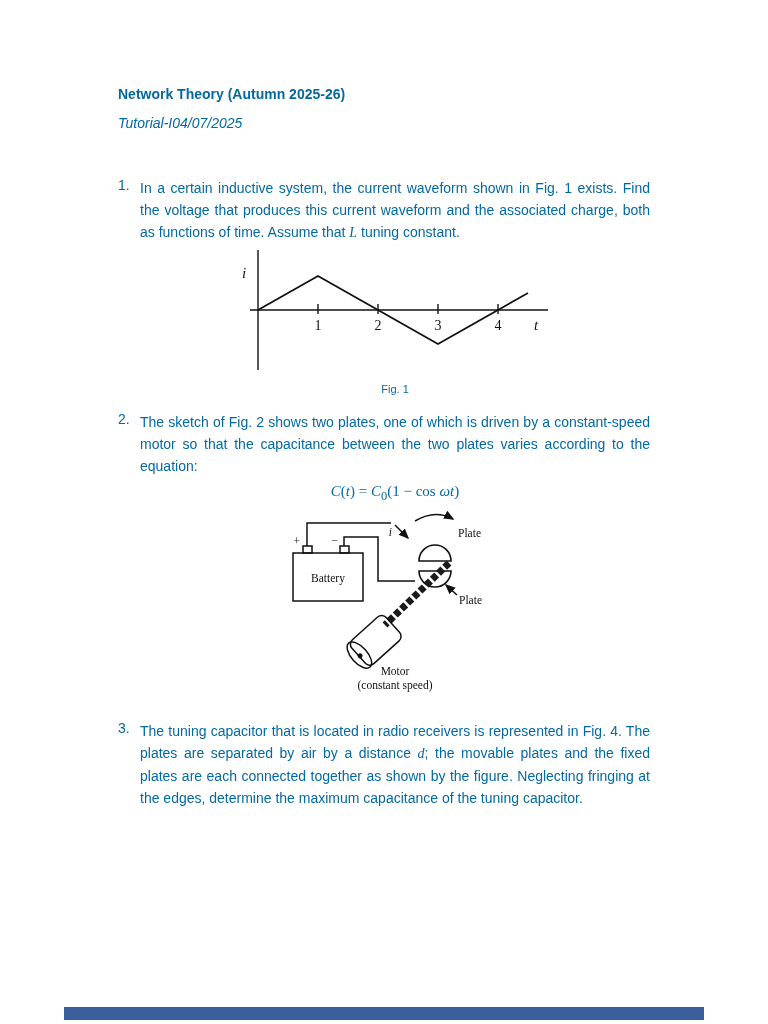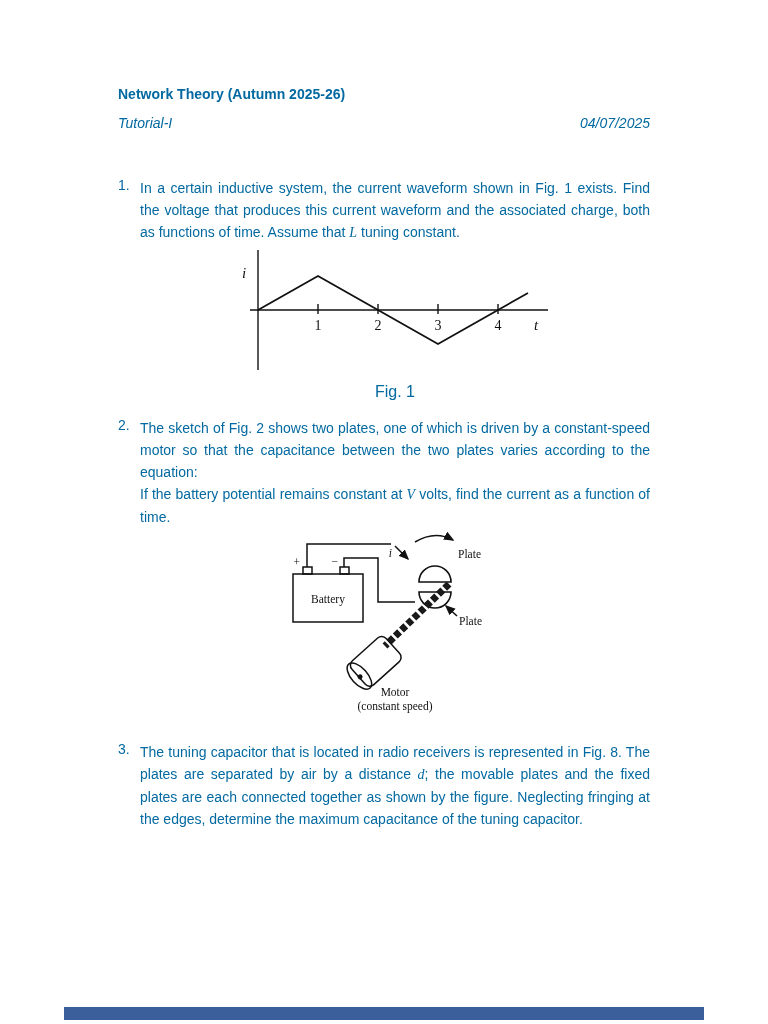--- a/index.html
+++ b/index.html
@@ -6,32 +6,32 @@
   .page{
     position:relative;
     width:768px;height:1024px;
     background:#ffffff;
     font-family:"Liberation Sans",sans-serif;
     font-size:14px;color:#0369a1;
     overflow:hidden;
   }
   .content{padding:86px 118px 0 118px;}
   .title{font-size:14px;font-weight:bold;margin:0 0 13px 0;}
-  .subtitle-row{display:flex;justify-content:space-between;font-style:italic;margin-bottom:46px;}
+  .subtitle-row{display:flex;justify-content:flex-start;font-style:italic;margin-bottom:46px;}
   .question{display:flex;margin:0;}
   .qnum{width:22px;flex:none;}
   .qtext{flex:1;margin:0;text-align:justify;line-height:22px;}
   .cont-text{margin:0 0 0 22px;text-align:justify;line-height:22px;}
   .mvar{font-family:"Liberation Serif",serif;font-style:italic;}
   .equation{
     margin:3px 0 3px 22px;text-align:center;
     font-family:"Liberation Serif",serif;font-size:15px;line-height:22px;
   }
   .figure-block{margin:4px 0 0 22px;text-align:center;}
-  .caption{margin-top:4px;font-size:16px;}
+  .caption{margin-top:4px;font-size:11px;}
   .q2-block{margin-top:16px;}
   .q3-block{margin-top:16px;}
   .fig1-gap{margin-top:2px;}
 
   
   .axis{stroke:#111;stroke-width:1.4;fill:none;}
   .wave{stroke:#111;stroke-width:1.8;fill:none;}
   .ticklbl{font-family:"Liberation Serif",serif;font-size:14px;fill:#111;text-anchor:middle;}
   .axislbl{font-family:"Liberation Serif",serif;font-size:15px;font-style:italic;fill:#111;}
   .ln{fill:none;stroke:#111;stroke-width:1.5;}
@@ -79,22 +79,22 @@
         <text x="304" y="84" class="axislbl">t</text>
       </svg>
       <div class="caption">Fig. 1</div>
     </div>
 
     <div class="question q2-block">
       <span class="qnum">2.</span>
       <p class="qtext"><span>The sketch of Fig. 2 shows two plates, one of which is driven by a constant-speed motor so that the capacitance between the two plates varies according to the equation:</span></p>
     </div>
 
+    <div class="equation"><span class="mvar">C</span><span>(</span><span class="mvar">t</span><span>) = </span><span class="mvar">C</span><sub>0</sub><span>(1 − cos </span><span class="mvar">ωt</span><span>)</span></div>
 
-    <p class="cont-text"><span>If the battery potential remains constant at </span><span class="mvar">V</span><span> volts, find the current as a function of time.</span></p>
 
     <div class="figure-block">
       <svg width="225" height="190" viewBox="0 0 225 190">
         <defs>
           <marker id="arr" markerWidth="8" markerHeight="8" refX="6" refY="3" orient="auto">
             <path d="M0,0 L7,3 L0,6 Z" fill="#111"></path>
           </marker>
         </defs>
         <rect x="10" y="42" width="70" height="48" class="ln"></rect>
         <text x="45" y="71" class="figlbl mid">Battery</text>
@@ -118,19 +118,19 @@
         <text x="175" y="26" class="figlbl">Plate</text>
         <line x1="174" y1="84" x2="163" y2="74" class="ln" marker-end="url(#arr)"></line>
         <text x="176" y="93" class="figlbl">Plate</text>
         <text x="112" y="164" class="figlbl mid">Motor</text>
         <text x="112" y="178" class="figlbl mid">(constant speed)</text>
       </svg>
     </div>
 
     <div class="question q3-block">
       <span class="qnum">3.</span>
-      <p class="qtext"><span>The tuning capacitor that is located in radio receivers is represented in Fig. 8. The plates are separated by air by a distance </span><span class="mvar">d</span><span>; the movable plates and the fixed plates are each connected together as shown by the figure. Neglecting fringing at the edges, determine the maximum capacitance of the tuning capacitor.</span></p>
+      <p class="qtext"><span>The tuning capacitor that is located in radio receivers is represented in Fig. 4. The plates are separated by air by a distance </span><span class="mvar">d</span><span>; the movable plates and the fixed plates are each connected together as shown by the figure. Neglecting fringing at the edges, determine the maximum capacitance of the tuning capacitor.</span></p>
     </div>
 
   </div>
 
   <div class="page-break-bar" style="background: rgb(58, 95, 155);"></div>
 </div>
 
 </body></html>

